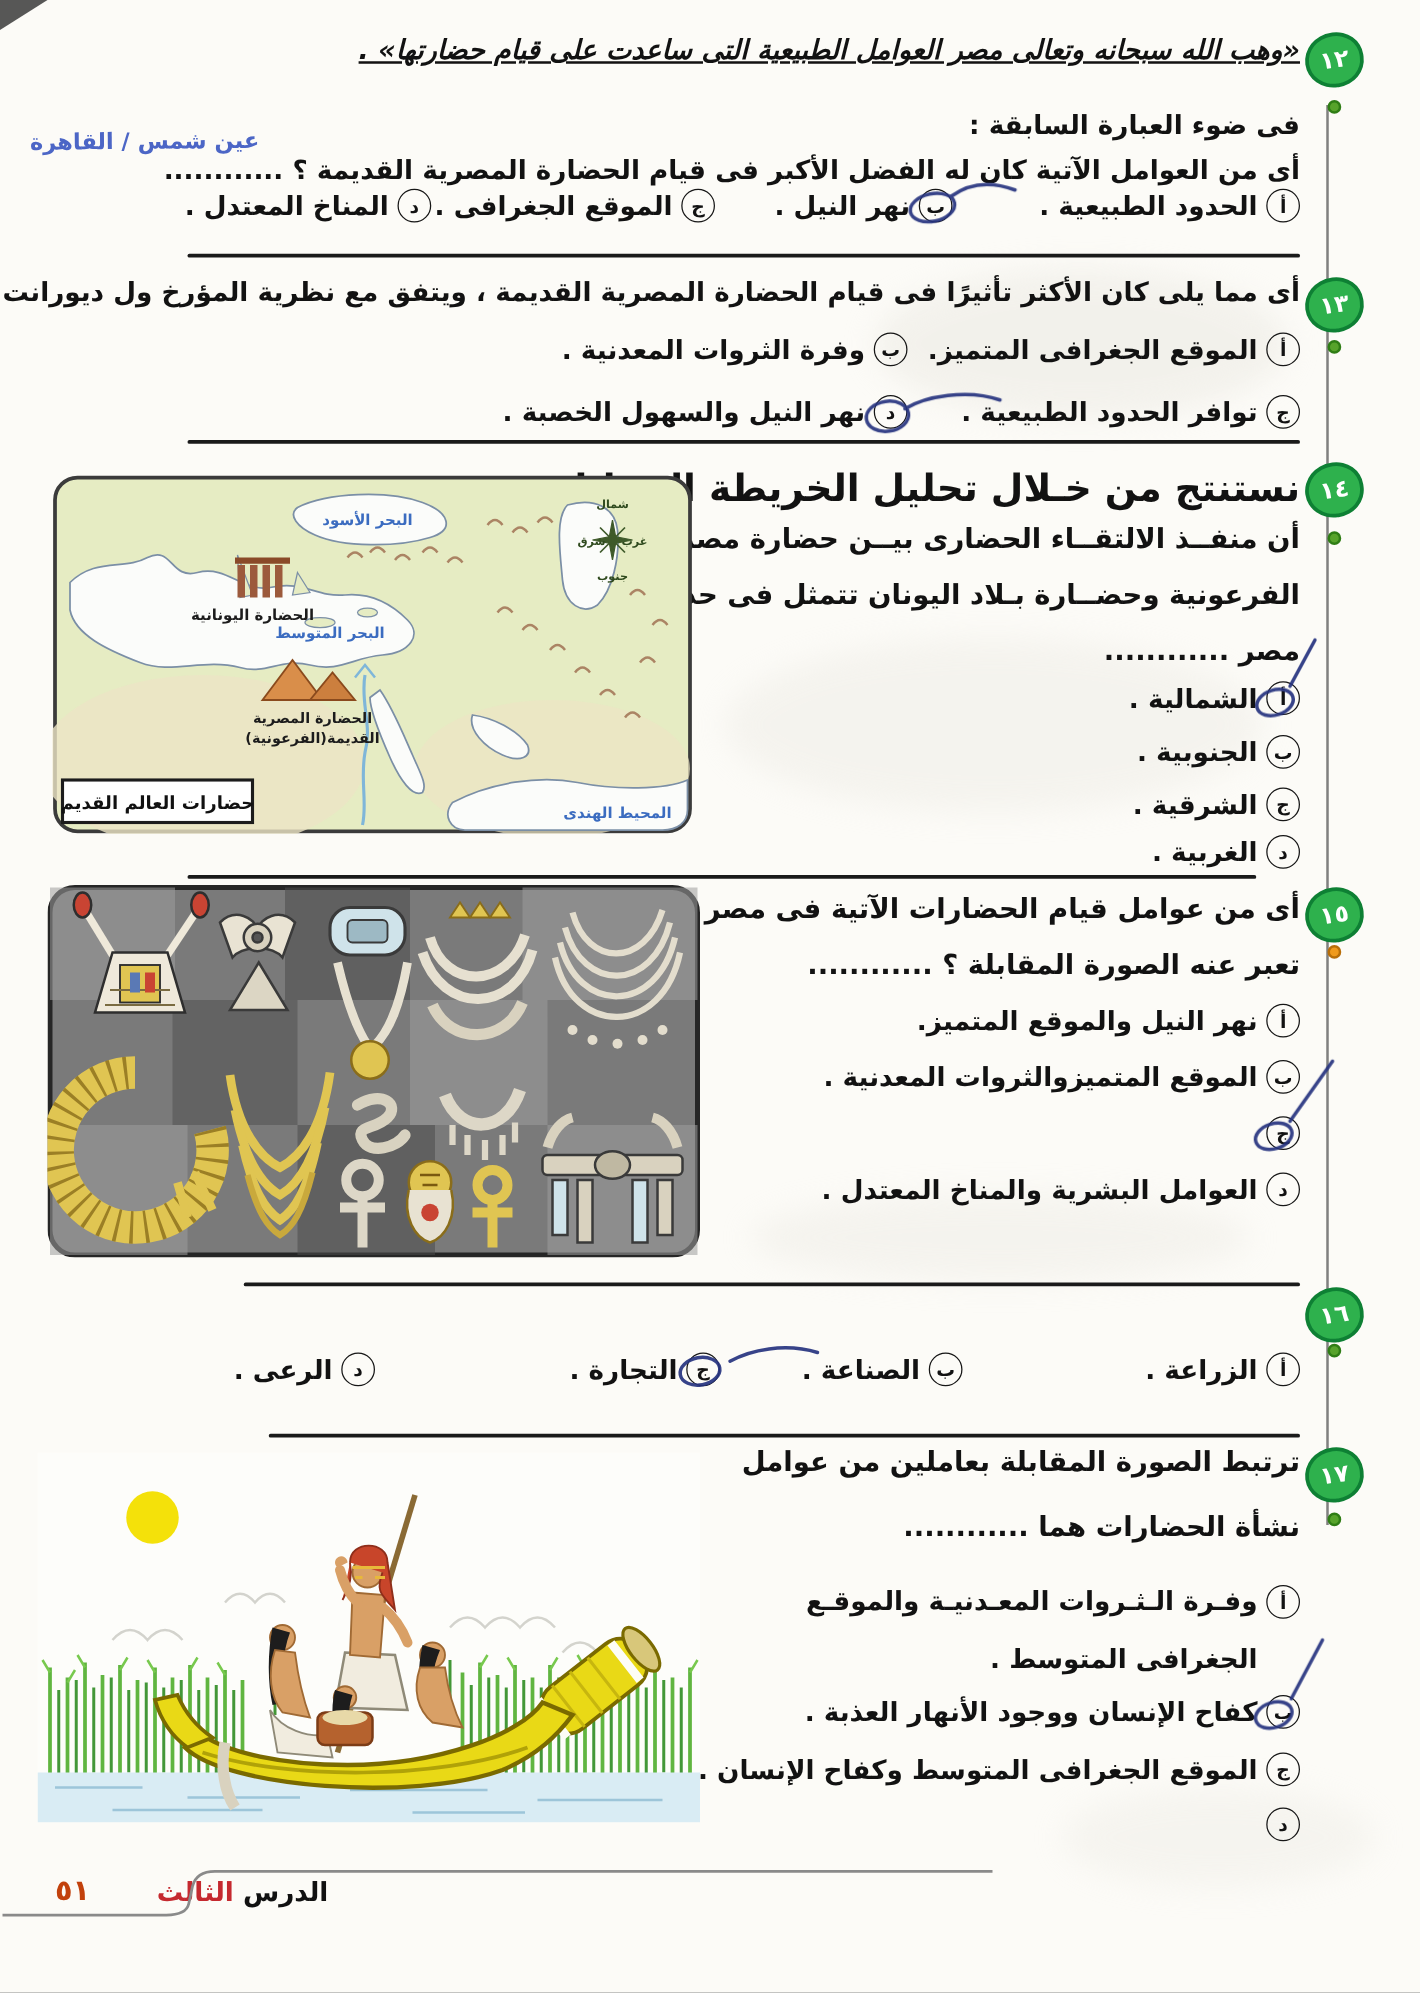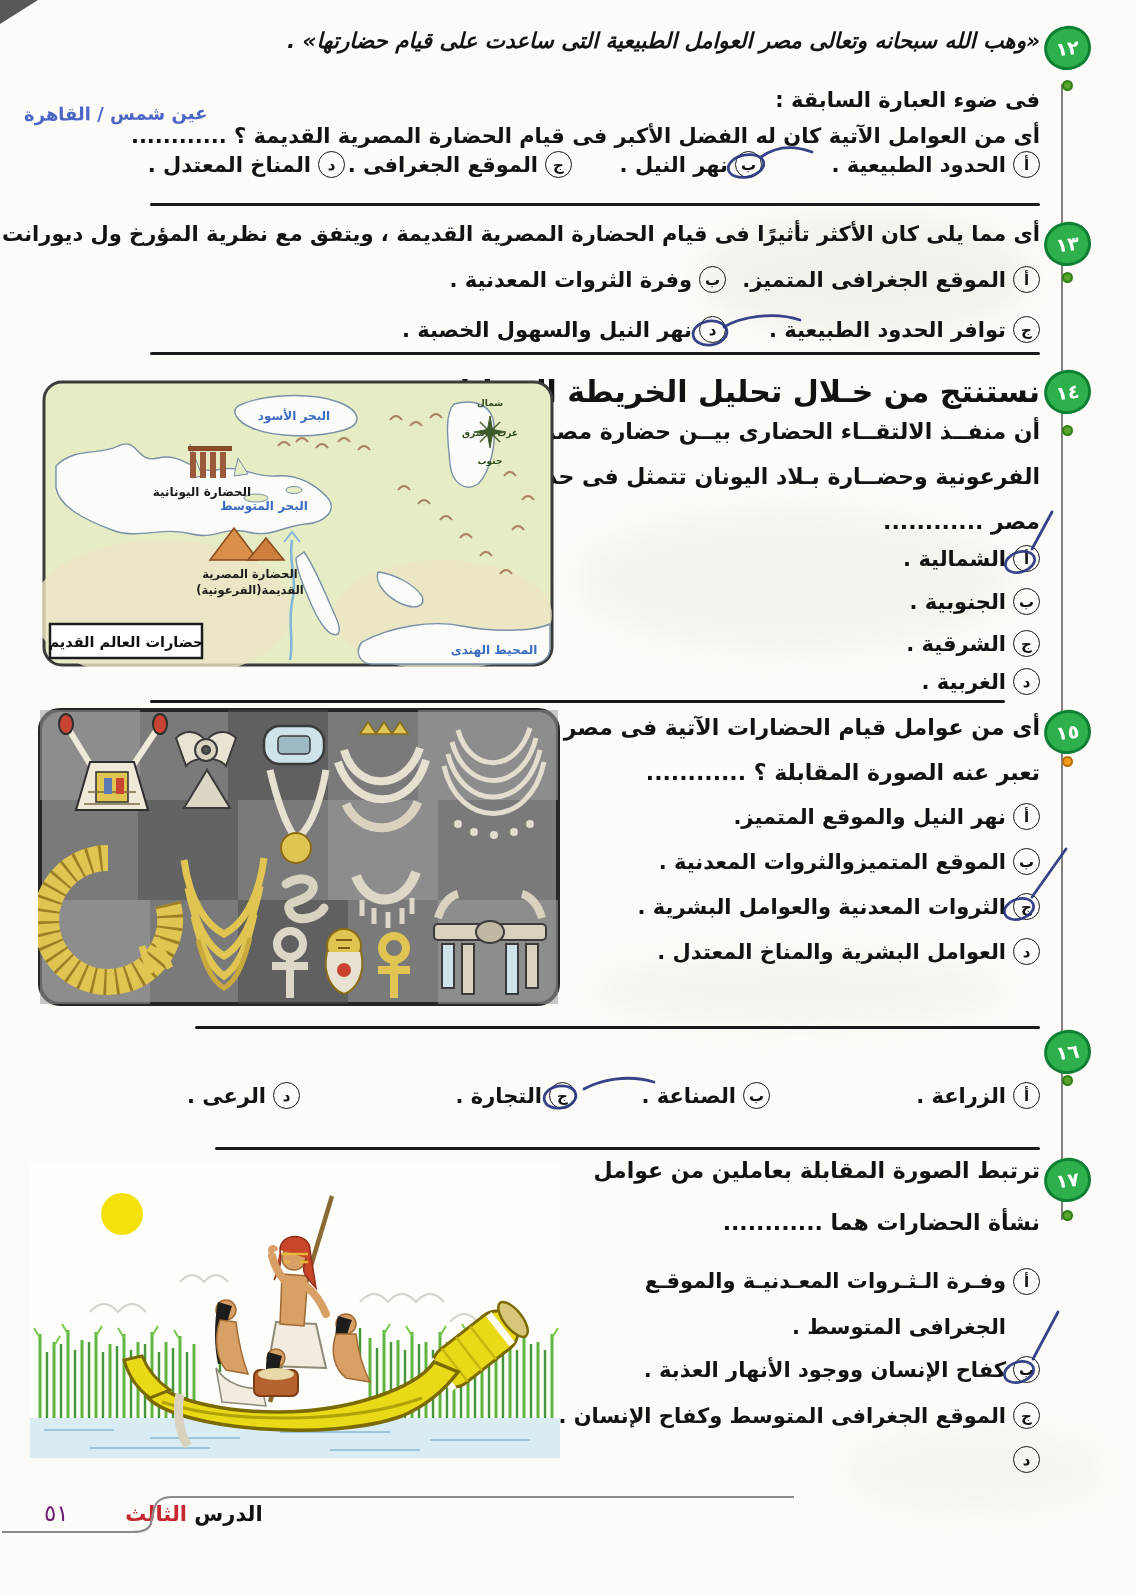--- a/index.html
+++ b/index.html
@@ -2,35 +2,35 @@
 <html lang="ar"><head>
 <meta charset="utf-8">
 <style>
   html,body{margin:0;padding:0;background:#9a9a9a;}
   .stage{position:relative;width:1136px;height:1594px;margin:0 auto;background:#fcfbf7;
          font-family:"DejaVu Sans",sans-serif;direction:rtl;overflow:hidden;color:#141414;}
   .blotch{position:absolute;background:#eae8e1;border-radius:50%;filter:blur(12px);opacity:.5;}
   .corner-artifact{position:absolute;left:0;top:0;width:0;height:0;
          border-top:24px solid #3a3a3a;border-right:38px solid transparent;opacity:.85;}
   .qline{position:absolute;right:96px;white-space:nowrap;font-weight:700;font-size:21px;color:#121212;}
-  .quote{font-style:italic;font-size:21.5px;}
+  .quote{font-style:italic;font-size:21.5px;text-decoration:underline;}
   .badge{position:absolute;width:47px;height:44px;background:#2eb14d;border:3px solid #0e8034;
          border-radius:52% 48% 50% 50%;color:#fff;font-weight:700;font-size:19px;
          display:flex;align-items:center;justify-content:center;transform:rotate(-8deg);box-sizing:border-box;}
   .dot{position:absolute;width:11px;height:11px;border-radius:50%;background:#57a32b;border:2px solid #2f7d15;box-sizing:border-box;}
   .dot.orange{background:#f09a1c;border-color:#b86e08;}
   .rail{position:absolute;left:1061px;top:84px;width:2px;height:1136px;background:#6a6a6a;opacity:.85;}
   .opt{position:absolute;display:flex;align-items:center;font-weight:700;font-size:21px;color:#121212;white-space:nowrap;}
   .circ{width:27px;height:27px;border:1.8px solid #161616;border-radius:50%;display:flex;align-items:center;
         justify-content:center;font-size:15px;font-weight:700;margin-left:7px;flex:none;box-sizing:border-box;}
   .optwrap{align-items:flex-start;white-space:normal;width:474px;line-height:46px;}
   .optwrap .circ{margin-top:10px;}
   .hr{position:absolute;height:2.5px;background:#1a1a1a;border-radius:2px;}
   .note{position:absolute;left:24px;top:103px;color:#4c66c6;font-size:18px;font-weight:700;white-space:nowrap;transform:rotate(-0.5deg);}
-  .footer-num{position:absolute;left:44px;top:1500px;font-size:23px;font-weight:400;color:#701a75;}
+  .footer-num{position:absolute;left:44px;top:1500px;font-size:23px;font-weight:700;color:#c2410c;}
   .footer-label{position:absolute;left:118px;top:1502px;width:152px;text-align:center;font-size:21px;font-weight:700;color:#111;white-space:nowrap;}
   .footer-label .red{color:#c5292f;}
   .figure{position:absolute;}
   .overlay{position:absolute;left:0;top:0;pointer-events:none;}
   svg text{font-family:"DejaVu Sans",sans-serif;}
 </style>
 </head>
 <body>
 
 <div class="stage">
@@ -187,21 +187,20 @@
   <div class="opt" style="top:803px;right:96px">
       <span class="circ">أ</span>
       <span>نهر النيل والموقع المتميز.</span>
     </div>
   <div class="opt" style="top:848px;right:96px">
       <span class="circ">ب</span>
       <span>الموقع المتميزوالثروات المعدنية .</span>
     </div>
   <div class="opt" style="top:893px;right:96px">
       <span class="circ">ج</span>
-      <span>الثروات المعدنية والعوامل البشرية .</span>
     </div>
   <div class="opt" style="top:938px;right:96px">
       <span class="circ">د</span>
       <span>العوامل البشرية والمناخ المعتدل .</span>
     </div>
 
   <div class="figure" style="left:38px;top:708px">
     <svg width="522" height="298" viewBox="0 0 522 298">
       <rect x="2" y="2" width="518" height="294" rx="20" fill="#7a7a7a" stroke="#262626" stroke-width="4"></rect>
       <g opacity=".55">

